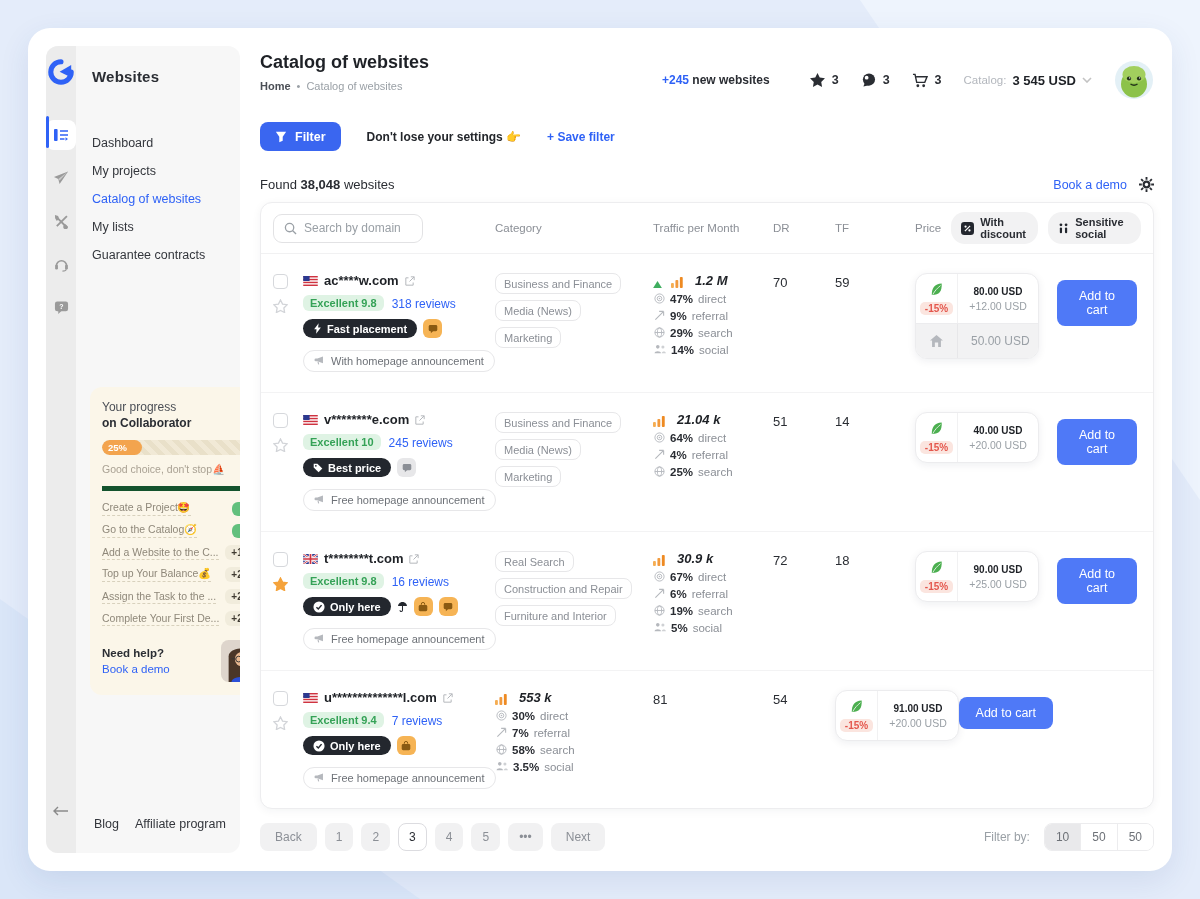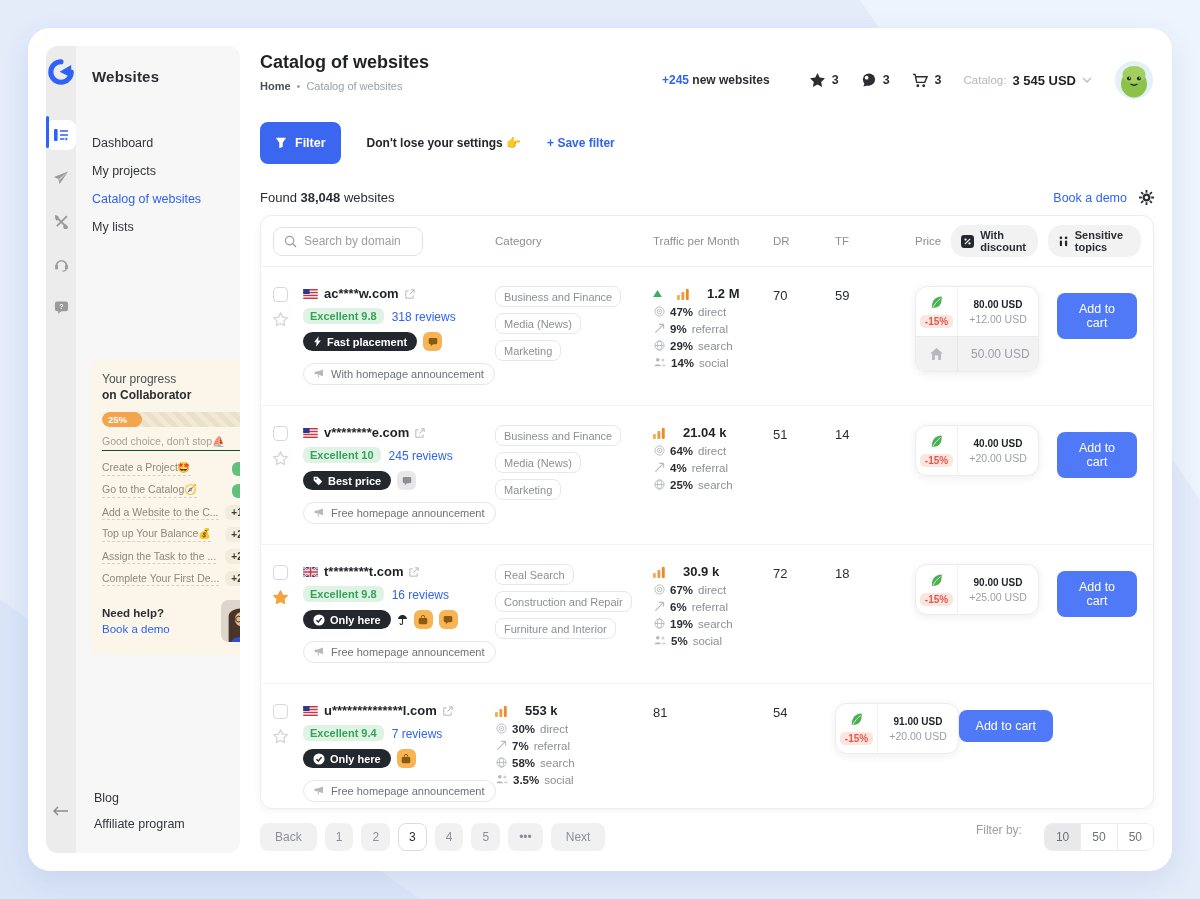--- a/index.html
+++ b/index.html
@@ -19,50 +19,50 @@
   .rail-bottom { margin-top:auto; }
   .menu { flex:1; display:flex; flex-direction:column; padding:14px 10px 16px 14px; }
   .menu-title { font-size:15px; font-weight:700; color:#2a2d33; letter-spacing:.2px; margin:8px 0 44px 2px; }
   .nav-item { font-size:12.5px; color:#33363c; padding:7px 2px; cursor:pointer; }
   .nav-item.active { color:#2f62f6; }
   .progress-card { margin-top:118px; background:#fbf6e9; border-radius:12px; padding:13px 12px; }
   .pc-t1 { font-size:12px; color:#4b4f56; }
   .pc-t2 { font-size:12px; font-weight:700; color:#2a2d33; margin-top:2px; }
   .pbar { margin-top:10px; height:15px; border-radius:8px; background:repeating-linear-gradient(45deg,#e9e0c9 0 5px,#f1e9d6 5px 10px); overflow:hidden; }
   .pbar-fill { height:100%; background:#f3a44e; border-radius:8px; display:flex; align-items:center; padding-left:6px; font-size:9.5px; font-weight:700; color:#fff; }
-  .pc-cap { font-size:10.5px; color:#a9a193; margin-top:8px; padding-bottom:2px; border-bottom:1px solid #14532d; }
+  .pc-cap { font-size:10.5px; color:#a9a193; margin-top:8px; padding-bottom:10px; border-bottom:5px solid #14532d; }
   .tasks { margin-top:10px; display:flex; flex-direction:column; gap:7px; }
   .task { display:flex; align-items:center; justify-content:space-between; }
   .task-label { font-size:10.5px; color:#8f887a; border-bottom:1px dashed #d8d1bd; padding-bottom:1px; cursor:pointer; white-space:nowrap; overflow:hidden; }
   .task-badge { font-size:10px; font-weight:700; color:#3f3a31; background:#f1ecdc; border-radius:6px; padding:2px 6px; flex-shrink:0; margin-left:6px; }
   .task-badge.done { background:#62c07d; color:#fff; padding:2px 12px; font-size:9px; }
   .help-row { display:flex; justify-content:space-between; align-items:center; margin-top:14px; }
   .help-q { font-size:11.5px; font-weight:700; color:#2a2d33; }
   .help-link { font-size:11.5px; color:#2f62f6; margin-top:4px; cursor:pointer; }
-  .menu-footer { margin-top:auto; display:flex; flex-direction:column; gap:12px; padding:10px 2px 6px; }
+  .menu-footer { margin-top:auto; display:flex; flex-direction:row; gap:12px; padding:10px 2px 6px; }
   .menu-footer .nav-item { padding:0 2px; }
 
   
   main { flex:1; padding:6px 0 0 20px; display:flex; flex-direction:column; }
   .hdr { display:flex; align-items:flex-start; }
   .page-title { font-size:18px; font-weight:700; color:#1e2126; }
   .crumbs { font-size:11px; color:#9aa0a6; margin-top:7px; display:flex; gap:6px; align-items:center; }
   .crumb-home { color:#4b4f56; font-weight:600; }
   .hdr-right { margin-left:auto; display:flex; align-items:center; gap:22px; padding-top:8px; }
   .new-web { font-size:12px; color:#2a2d33; font-weight:600; margin-right:18px; }
   .new-web b { color:#2f62f6; font-weight:700; }
   .cnt { display:flex; align-items:center; gap:7px; cursor:pointer; }
   .cnt b { font-size:12.5px; font-weight:700; color:#2a2d33; }
   .balance { display:flex; align-items:center; gap:6px; cursor:pointer; }
   .bal-label { font-size:11.5px; color:#b3b7bd; }
   .bal-val { font-size:13px; font-weight:700; color:#1e2126; }
   .avatar { width:40px; height:40px; cursor:pointer; }
 
   .filter-row { display:flex; align-items:center; margin-top:22px; gap:26px; }
-  .btn-filter { display:flex; align-items:center; gap:8px; background:#3a66f0; color:#fff; border:none; border-radius:8px; height:42px; padding:0 15px; font-size:12.5px; font-weight:600; cursor:pointer; font-family:inherit; }
+  .btn-filter { display:flex; align-items:center; gap:8px; background:#3a66f0; color:#fff; border:none; border-radius:8px; height:29px; padding:0 15px; font-size:12.5px; font-weight:600; cursor:pointer; font-family:inherit; }
   .hint { font-size:12px; font-weight:700; color:#23262b; }
   .save-filter { font-size:12px; font-weight:700; color:#2f62f6; cursor:pointer; }
 
   .found-row { display:flex; align-items:center; margin-top:26px; margin-bottom:10px; }
   .found { font-size:13px; color:#2a2d33; }
   .found b { font-weight:700; }
   .found-right { margin-left:auto; display:flex; align-items:center; gap:12px; }
   .book-demo { font-size:12.5px; color:#2f62f6; cursor:pointer; }
   .gear { cursor:pointer; display:flex; }
 
@@ -93,21 +93,21 @@
   .site-l3 { display:flex; gap:6px; margin-top:8px; }
   .chip-dark { display:flex; align-items:center; gap:5px; background:#23272e; color:#fff; font-size:11px; font-weight:600; border-radius:14px; padding:3.5px 10px; }
   .mini { width:19px; height:19px; border-radius:6px; display:flex; align-items:center; justify-content:center; }
   .mini.orange { background:#f6b455; color:#8a5a12; }
   .mini.gray { background:#e7e7e9; color:#8b8f96; }
   .mini.darkicon { background:transparent; color:#23272e; width:auto; }
   .site-l4 { margin-top:12px; }
   .ann-chip { display:inline-flex; align-items:center; gap:6px; border:1px solid #e7e7e9; border-radius:14px; padding:4px 10px; font-size:11px; color:#6d7177; white-space:nowrap; background:#fff; }
   .c-cats { display:flex; flex-wrap:wrap; gap:6px; padding-right:14px; }
   .cat-chip { border:1px solid #e7e7e9; border-radius:8px; padding:3.5px 8px; font-size:11px; color:#8b8f96; }
-  .t-head { display:flex; align-items:center; gap:15px; }
+  .t-head { display:flex; align-items:flex-end; gap:9px;font-style:italic; }
   .t-head b { font-size:13px; font-weight:700; color:#1e2126; margin-left:3px; }
   .tb-line { display:flex; align-items:flex-start; gap:5px; margin-top:5px; margin-left:1px; }
   .tb-line b { font-size:11.5px; color:#2a2d33; }
   .tb-line span { font-size:11.5px; color:#8b8f96; }
   .ic { display:inline-flex; align-items:center; justify-content:center; }
   .ic.g { color:#b5b8bd; }
   .c-dr,.c-tf { font-size:13px; color:#2a2d33; padding-top:2px; }
   .price-card { width:124px; border:1px solid #ececee; border-radius:12px; box-shadow:0 2px 8px rgba(20,30,60,.07); overflow:hidden; background:#fff; }
   .pc-top { display:flex; align-items:stretch; }
   .pc-left { width:42px; display:flex; flex-direction:column; align-items:center; justify-content:center; gap:5px; border-right:1px solid #f1f1f2; padding:8px 0; }
@@ -119,21 +119,21 @@
   .pc-home-ic { width:42px; display:flex; align-items:center; justify-content:center; border-right:1px solid #e7e7e9; padding:11px 0; color:#b5b8bd; }
   .pc-home-val { font-size:12px; color:#9aa0a6; margin-left:13px; }
   .c-cart { display:flex; justify-content:flex-end; padding-right:4px; }
   .btn-cart { background:#4f79f7; color:#fff; border:none; border-radius:8px; font-size:12.5px; padding:9px 17px; cursor:pointer; margin-top:7px; font-family:inherit; }
 
   .pager-row { display:flex; align-items:center; margin-top:14px; padding-bottom:2px; }
   .pager { display:flex; gap:8px; }
   .pg { background:#f1f1f2; border:1px solid transparent; border-radius:8px; height:28px; min-width:28px; padding:0 10px; font-size:12px; color:#8b8f96; cursor:pointer; font-family:inherit; }
   .pg.wide { padding:0 14px; }
   .pg.act { background:#fff; border-color:#dcdce0; color:#2a2d33; }
-  .filter-by { margin-left:auto; display:flex; gap:22px; }
+  .filter-by { margin-left:auto; display:flex; align-items:center; gap:14px; }
   .fb-label { font-size:12px; color:#9aa0a6; }
   .seg-group { display:flex; border:1px solid #ececee; border-radius:8px; overflow:hidden; }
   .seg { background:#fff; border:none; border-left:1px solid #ececee; padding:6px 11px; font-size:12px; color:#6d7177; cursor:pointer; font-family:inherit; }
   .seg:first-child { border-left:none; }
   .seg.act { background:#e9e9eb; }
   svg { display:block; }
 </style>
 </head>
 <body>
 
@@ -196,20 +196,21 @@
       </div>
     </div>
 
     <div class="menu">
       <div class="menu-title">Websites</div>
       <nav>
         <div class="nav-item">Dashboard</div>
         <div class="nav-item">My projects</div>
         <div class="nav-item active">Catalog of websites</div>
         <div class="nav-item">My lists</div>
+        <div class="nav-item">Guarantee contracts</div>
       </nav>
 
       <div class="progress-card">
         <div class="pc-t1">Your progress</div>
         <div class="pc-t2">on Collaborator</div>
         <div class="pbar">
           <div class="pbar-fill" style="width: 25%;">25%</div>
         </div>
         <div class="pc-cap">Good choice, don't stop⛵</div>
         <div class="tasks">
@@ -391,21 +392,21 @@
             <span>
                 <svg viewBox="0 0 12 12" width="11" height="11">
                   <g fill="#23272e">
                     <circle cx="3.2" cy="2" r="1.5"></circle>
                     <circle cx="8.8" cy="2" r="1.5"></circle>
                     <rect x="2" y="4.8" width="2.4" height="6.4" rx="1.2"></rect>
                     <rect x="7.6" y="4.8" width="2.4" height="6.4" rx="1.2"></rect>
                   </g>
                 </svg>
               </span>
-            <span>Sensitive topics</span>
+            <span>Sensitive social</span>
           </span>
         </div>
       </div>
       <div>
           <div class="grid trow">
     <div class="c-sel">
       <span class="cb"></span>
       <span class="star ">
                 <svg viewBox="0 0 16 15" width="15" height="14">
                   <path d="M8 1l2.2 4.4 5 .7-3.6 3.5.8 4.9L8 12.2 3.6 14.5l.8-4.9L.8 6.1l5-.7z"></path>

